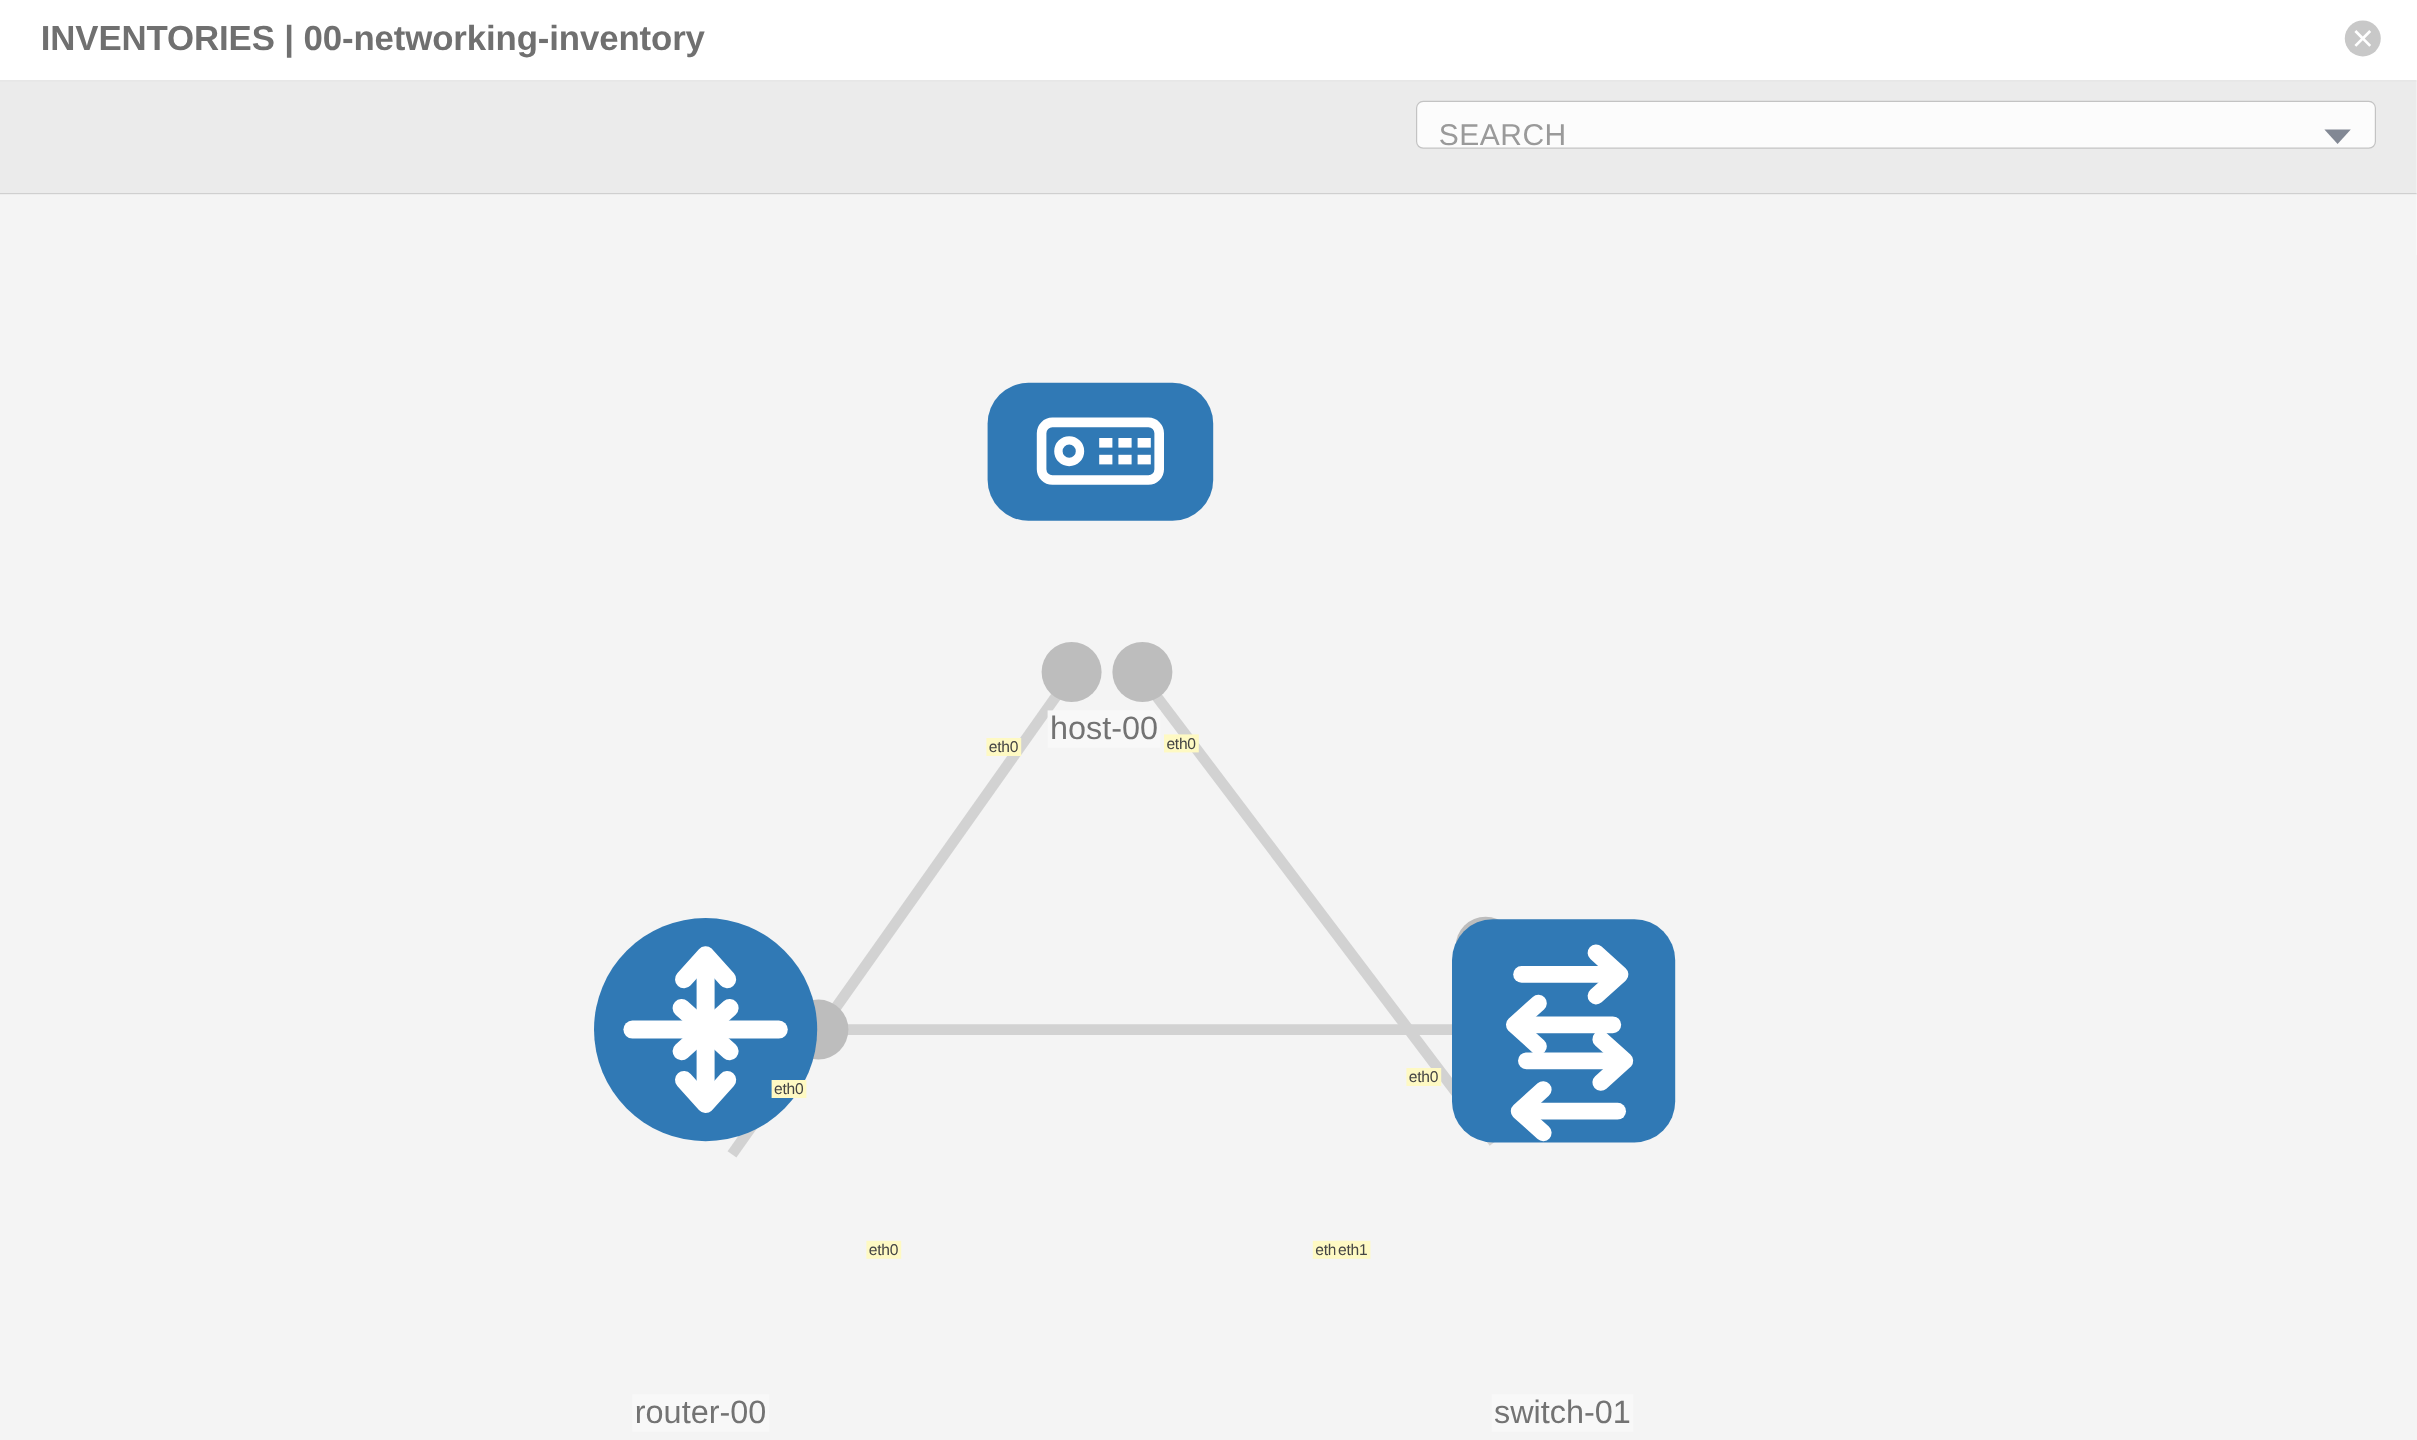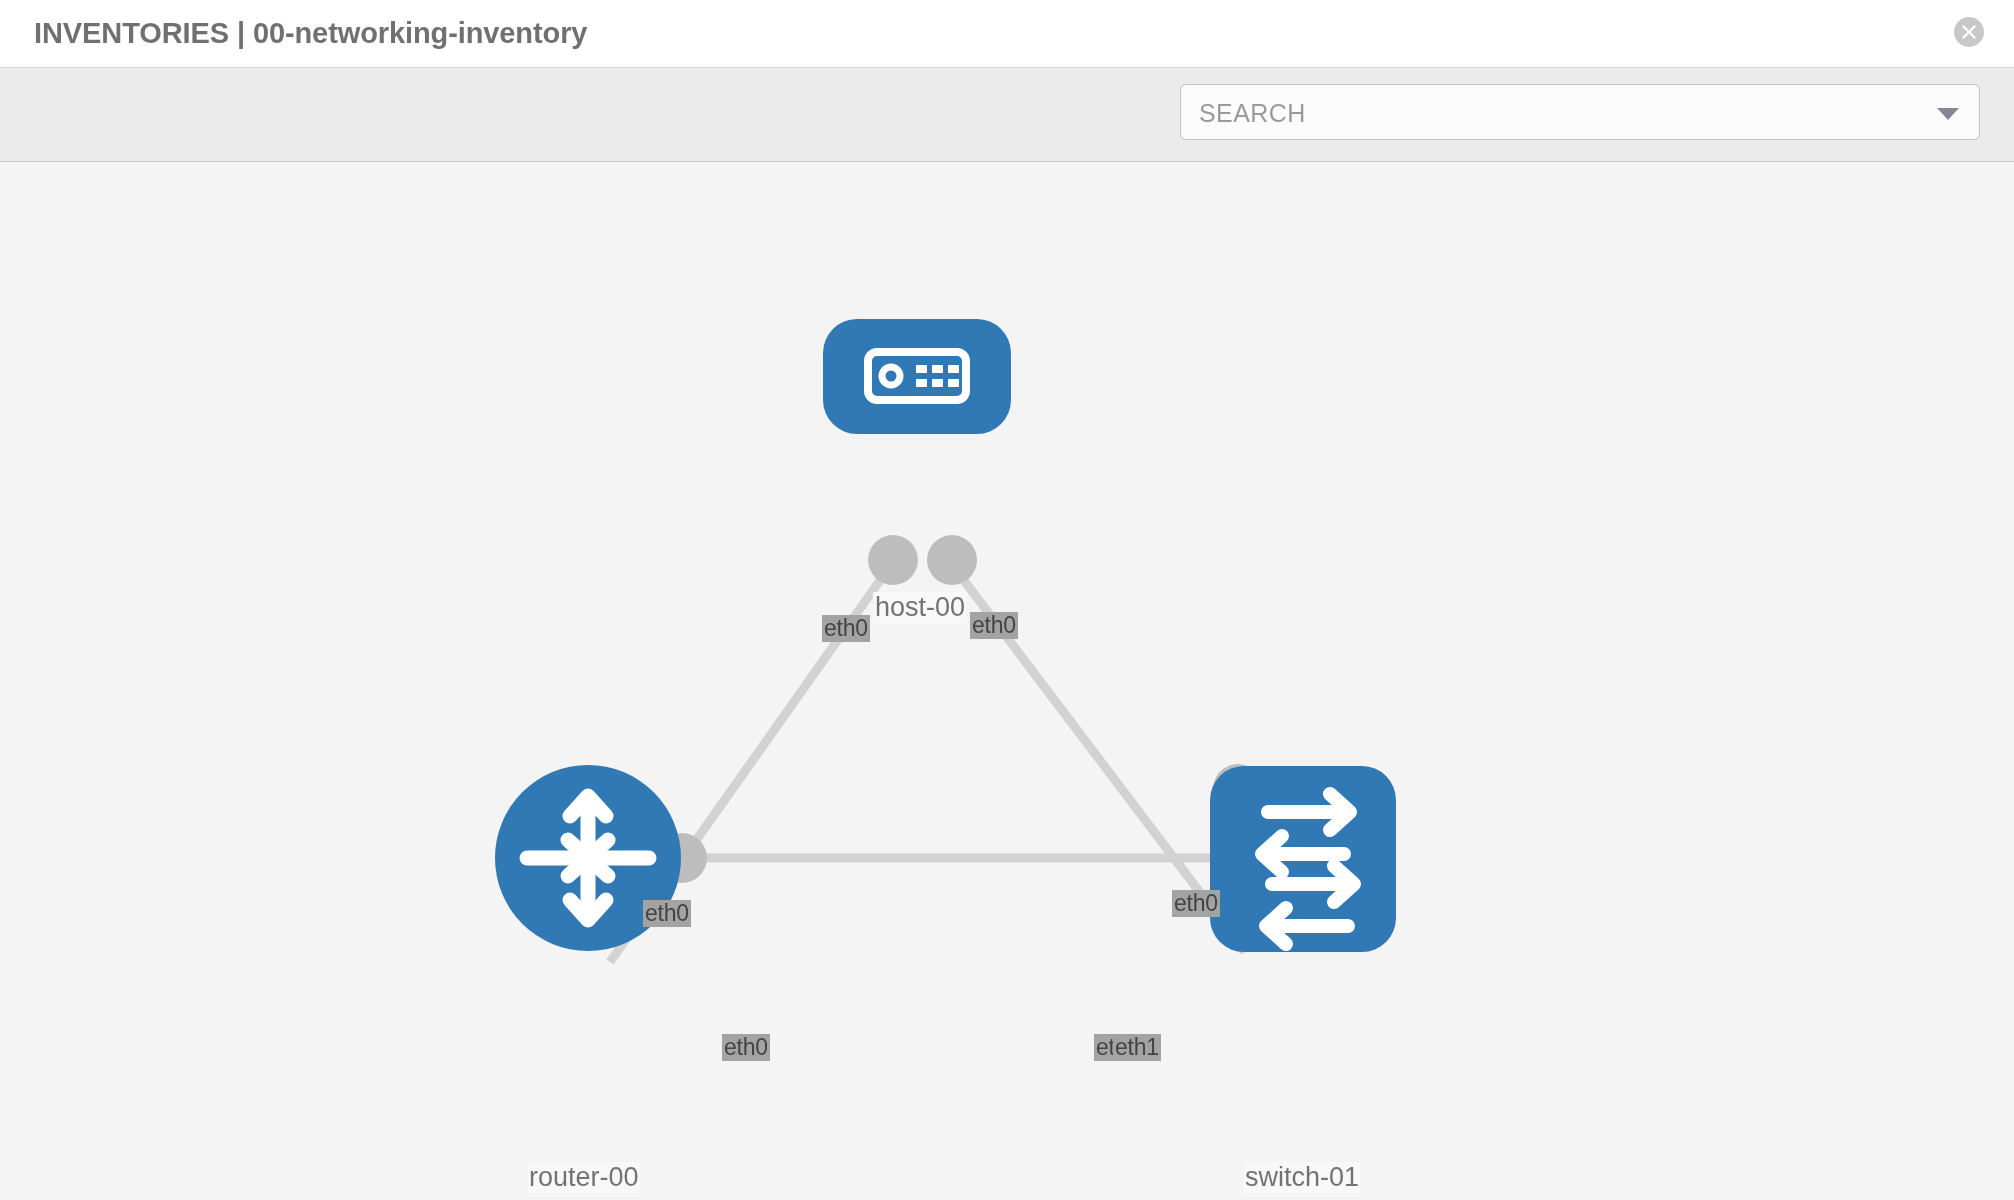--- a/index.html
+++ b/index.html
@@ -100,21 +100,21 @@
     cursor: pointer;
   }
   .tool-icon.wrench { left: 1038px; top: 94px; }
   .tool-icon.key    { left: 1105px; top: 94px; }
 
   .search-box {
     position: absolute;
     left: 1180px;
     top: 16px;
     width: 800px;
-    height: 56px;
+    height: 40px;
     background: #fcfcfc;
     border: 1px solid #c3c3c3;
     border-radius: 6px;
     box-sizing: border-box;
     cursor: text;
   }
   .search-box .label {
     position: absolute;
     left: 18px;
     top: 14px;
@@ -142,23 +142,23 @@
   .node-label {
     position: absolute;
     font-size: 27px;
     color: #737373;
     background: #f8f8f8;
     white-space: nowrap;
     padding: 0 2px;
   }
   .iface-label {
     position: absolute;
-    font-size: 23px;
+    font-size: 13px;
     color: #444444;
-    background: #a3a3a3;
+    background: #fef9c3;
     white-space: nowrap;
     padding: 0 2px;
     letter-spacing: -0.2px;
   }
 </style>
 </head>
 <body>
 
 <div id="app">
 

